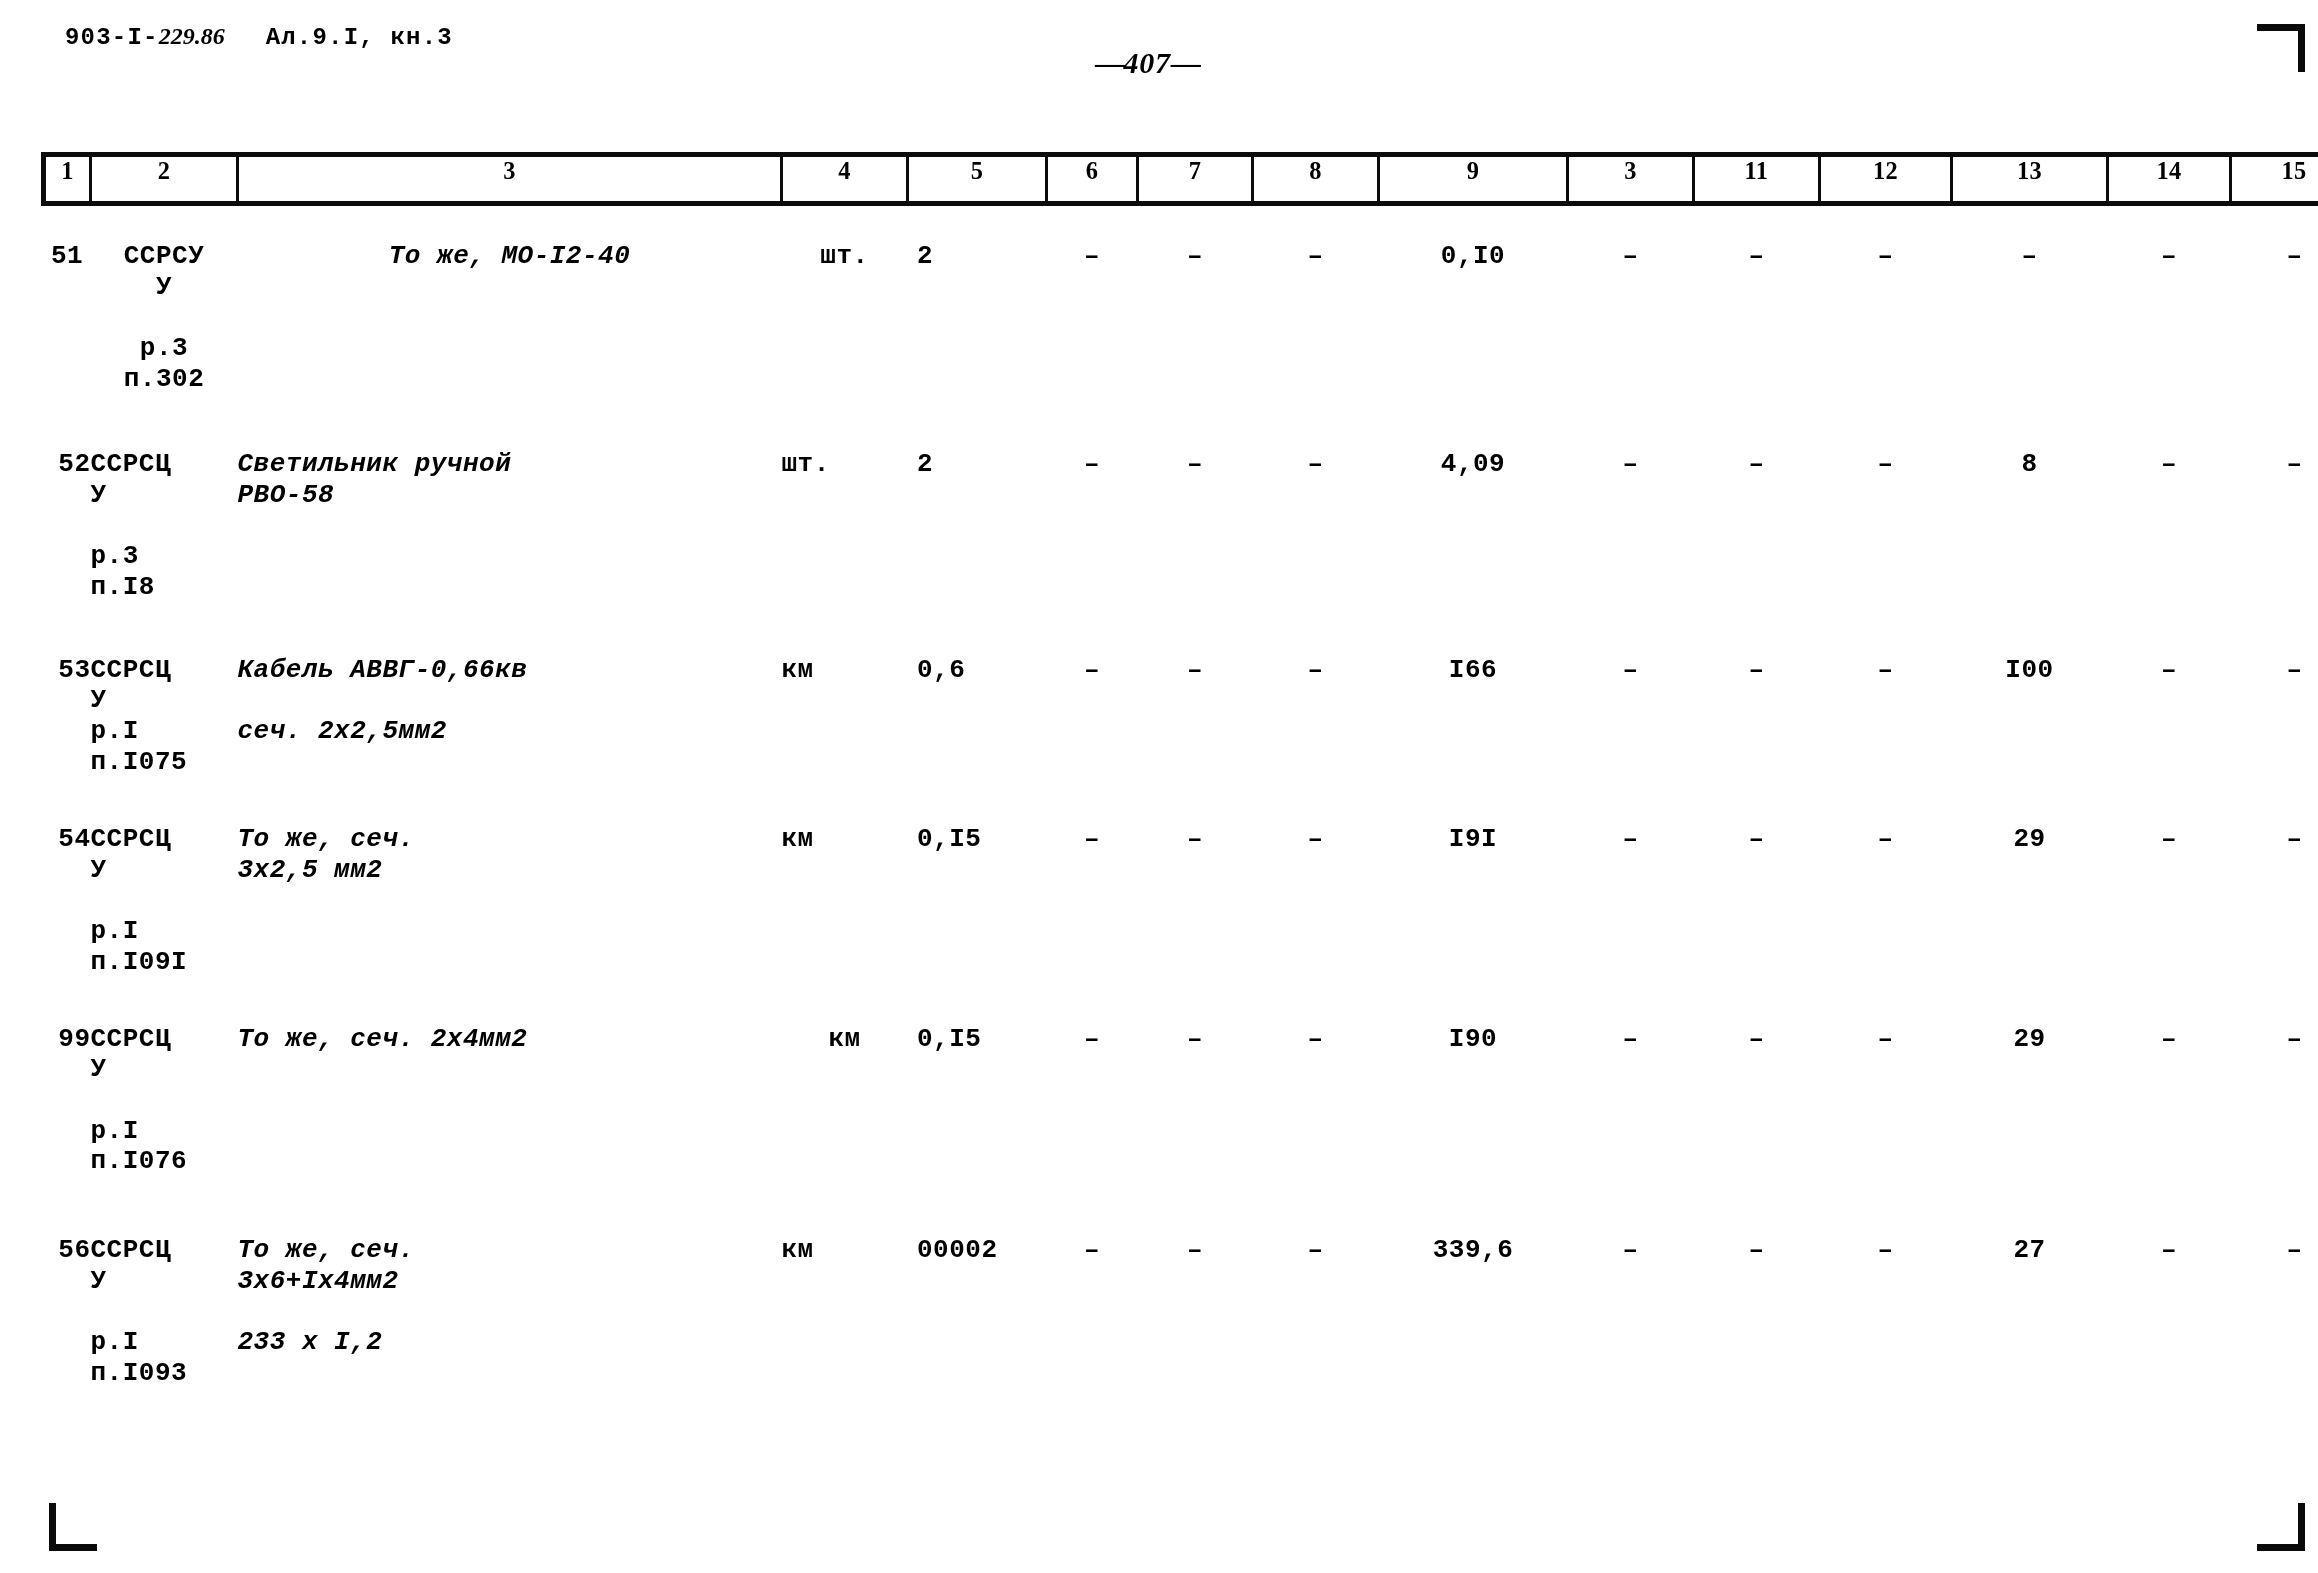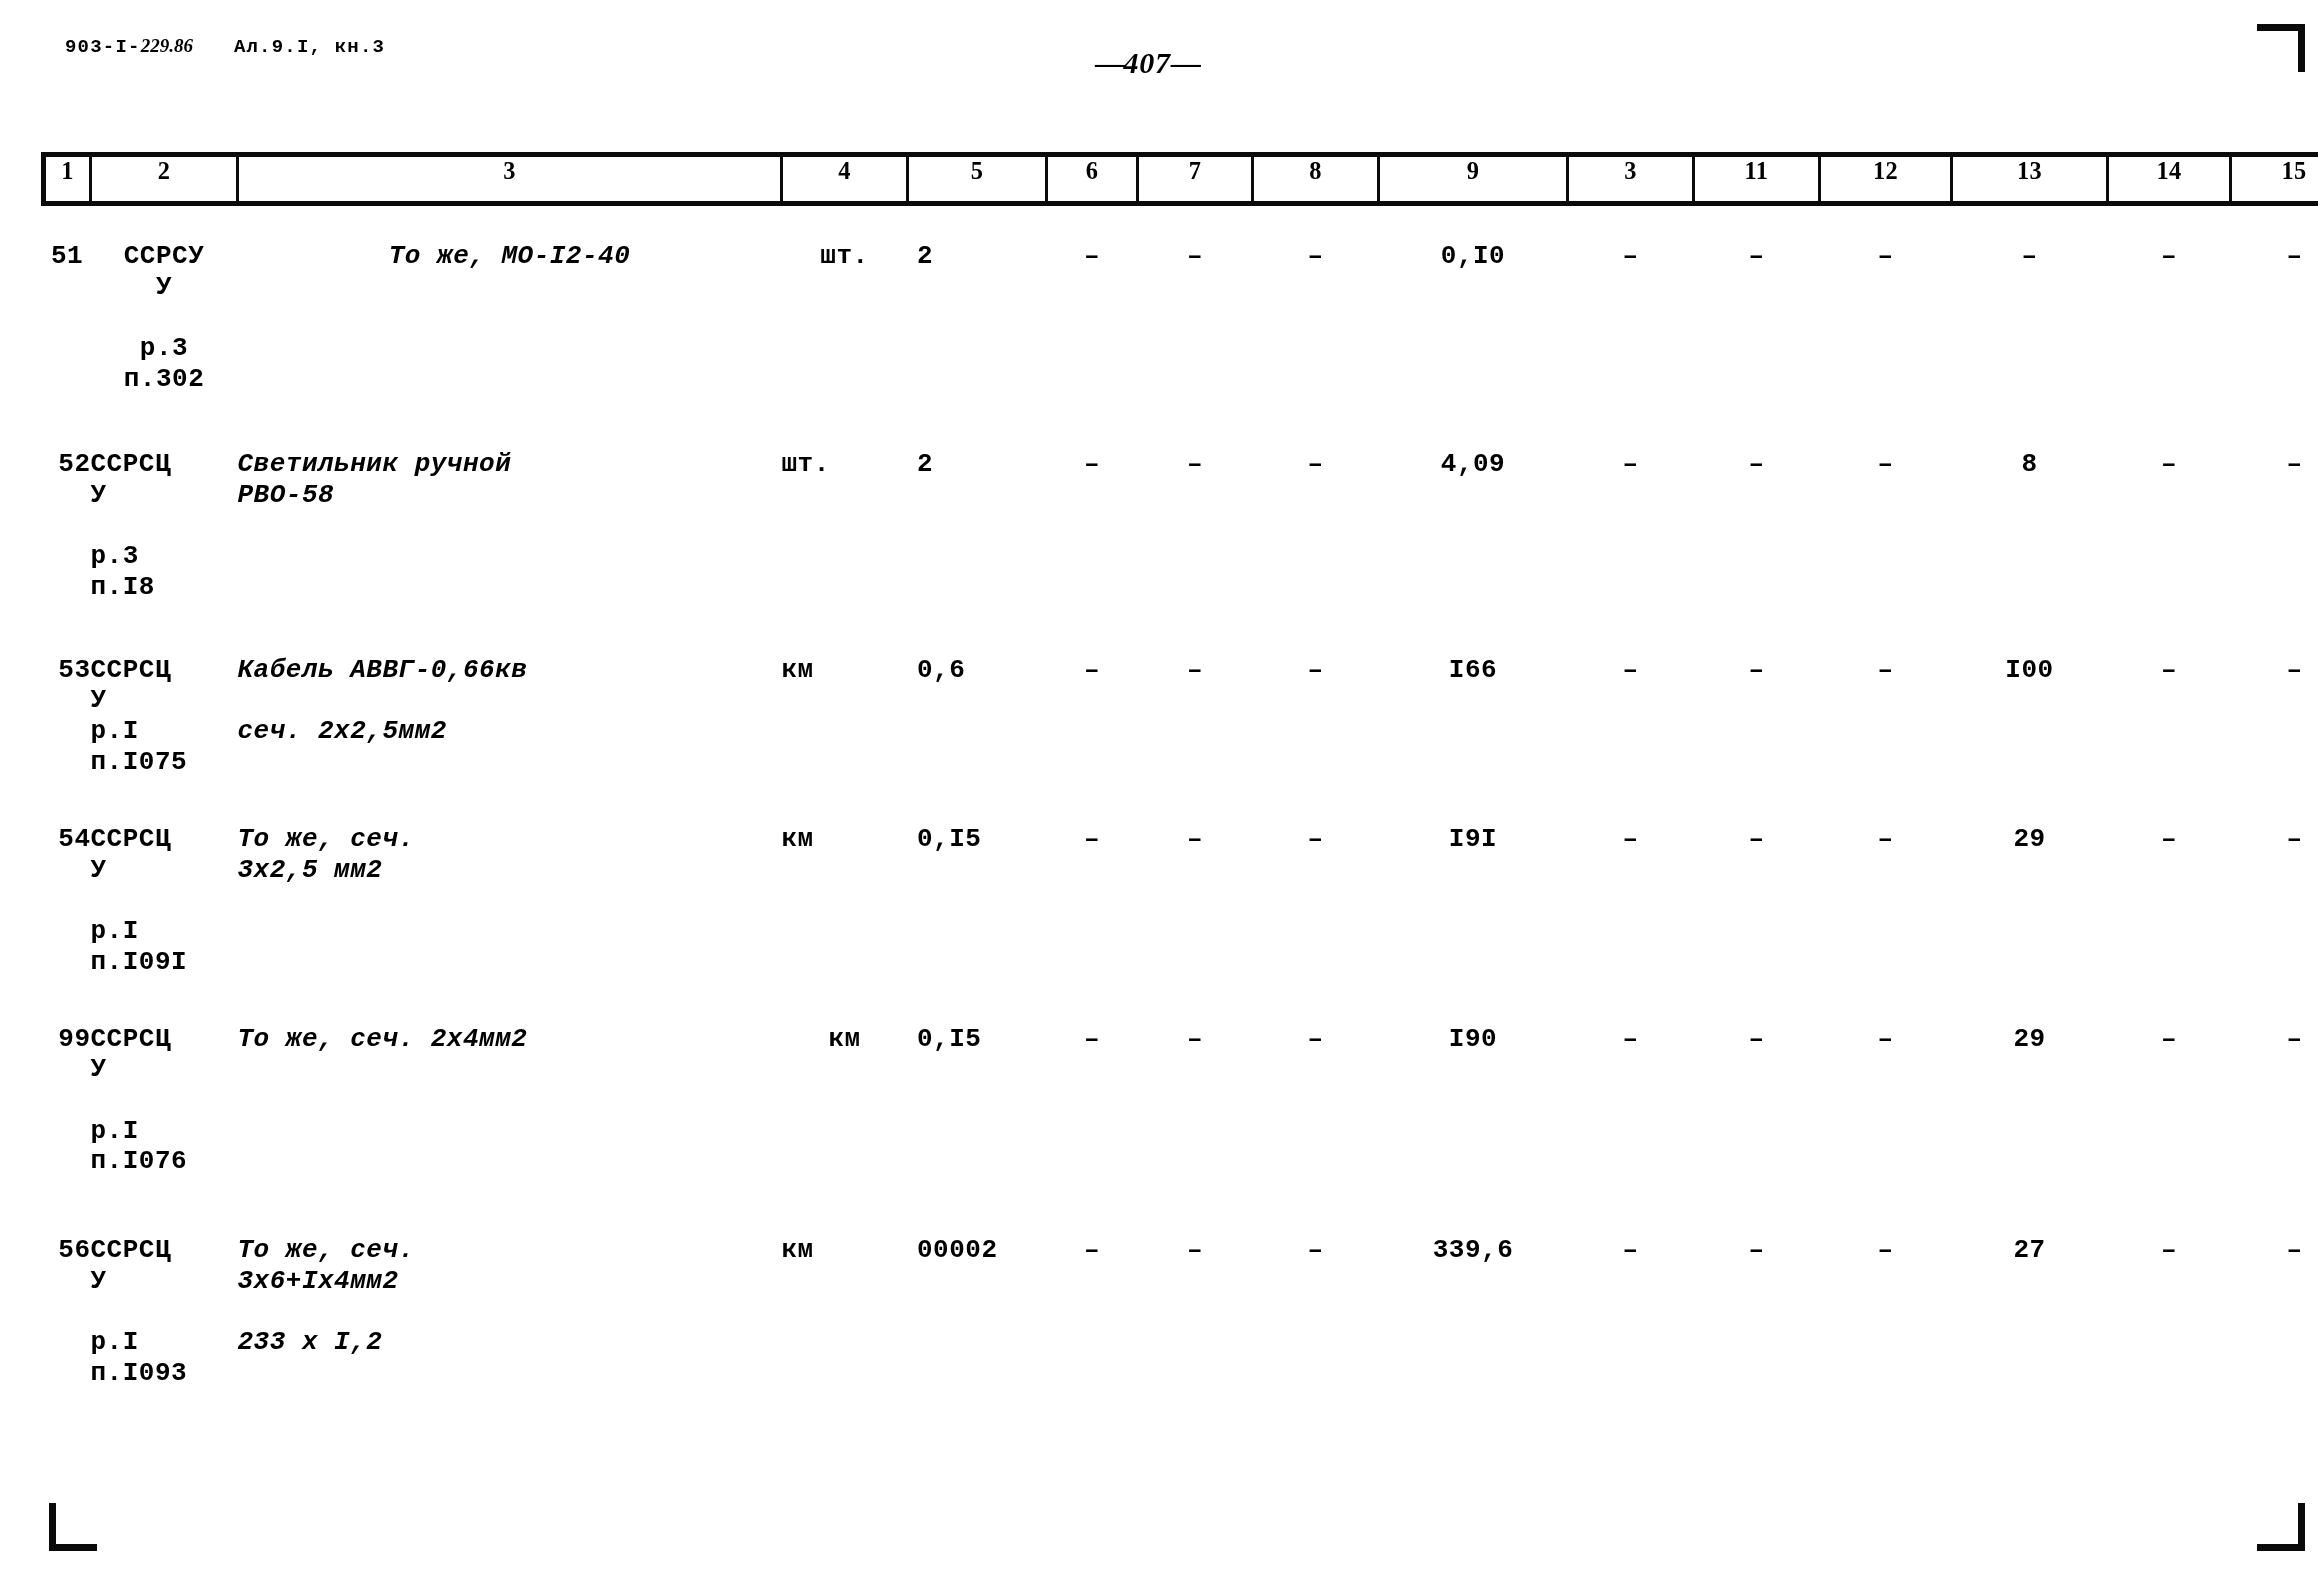--- a/index.html
+++ b/index.html
@@ -32,23 +32,23 @@
     border-style: solid;
     border-width: 0;
   }
   .corner.tr { top: 23.6px; right: 14px; border-top-width: 7px; border-right-width: 7px; }
   .corner.bl { bottom: 22px; left: 49px; border-bottom-width: 7px; border-left-width: 7px; }
   .corner.br { bottom: 22px; right: 14px; border-bottom-width: 7px; border-right-width: 7px; }
 
   
   .doc-header {
     position: absolute;
-    top: 35px;
+    top: 23px;
     left: 65px;
-    font-size: 19px;
+    font-size: 24px;
     letter-spacing: 1.2px;
     white-space: nowrap;
     font-weight: 700;
   }
   .doc-code { font-style: normal; }
   .doc-code .hand {
     font-family: "Liberation Serif", "DejaVu Serif", serif;
     font-style: italic;
     font-weight: 700;
     letter-spacing: 0px;

